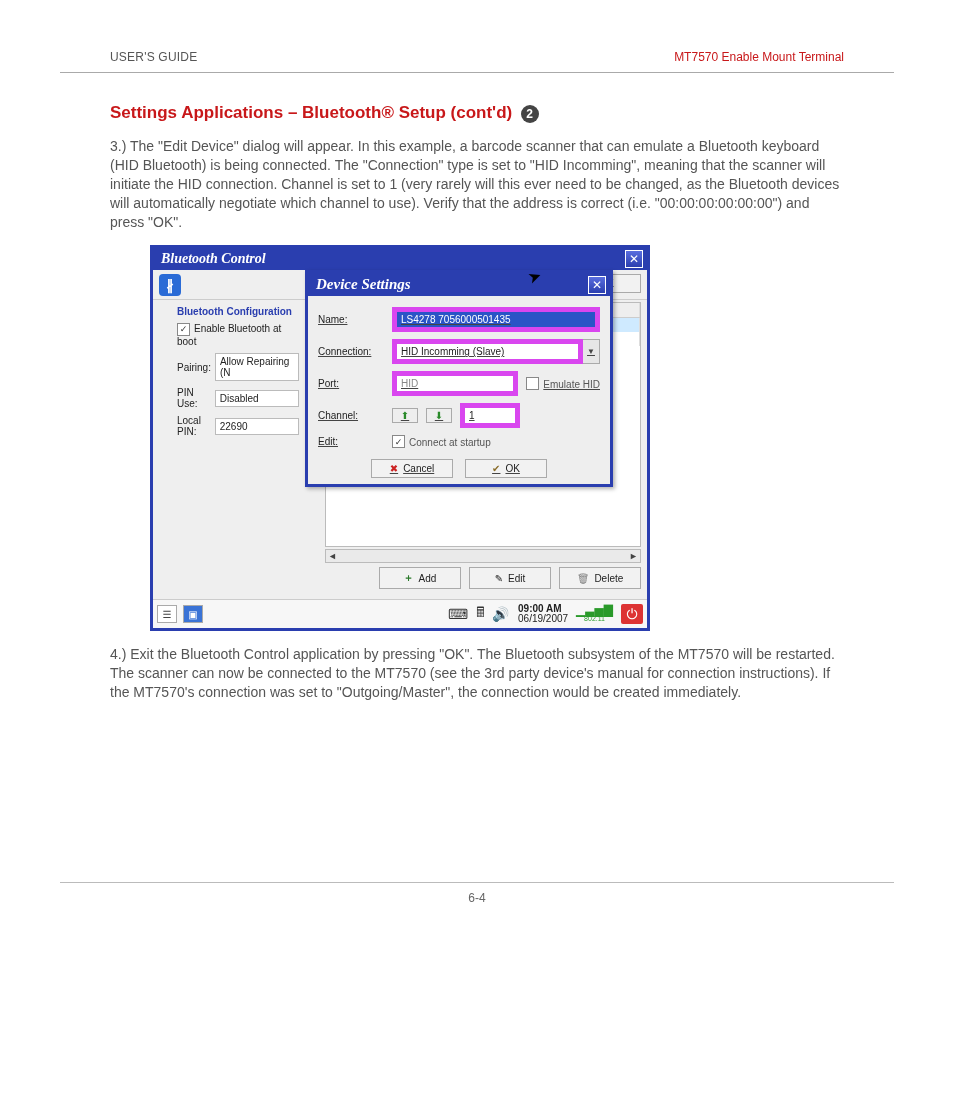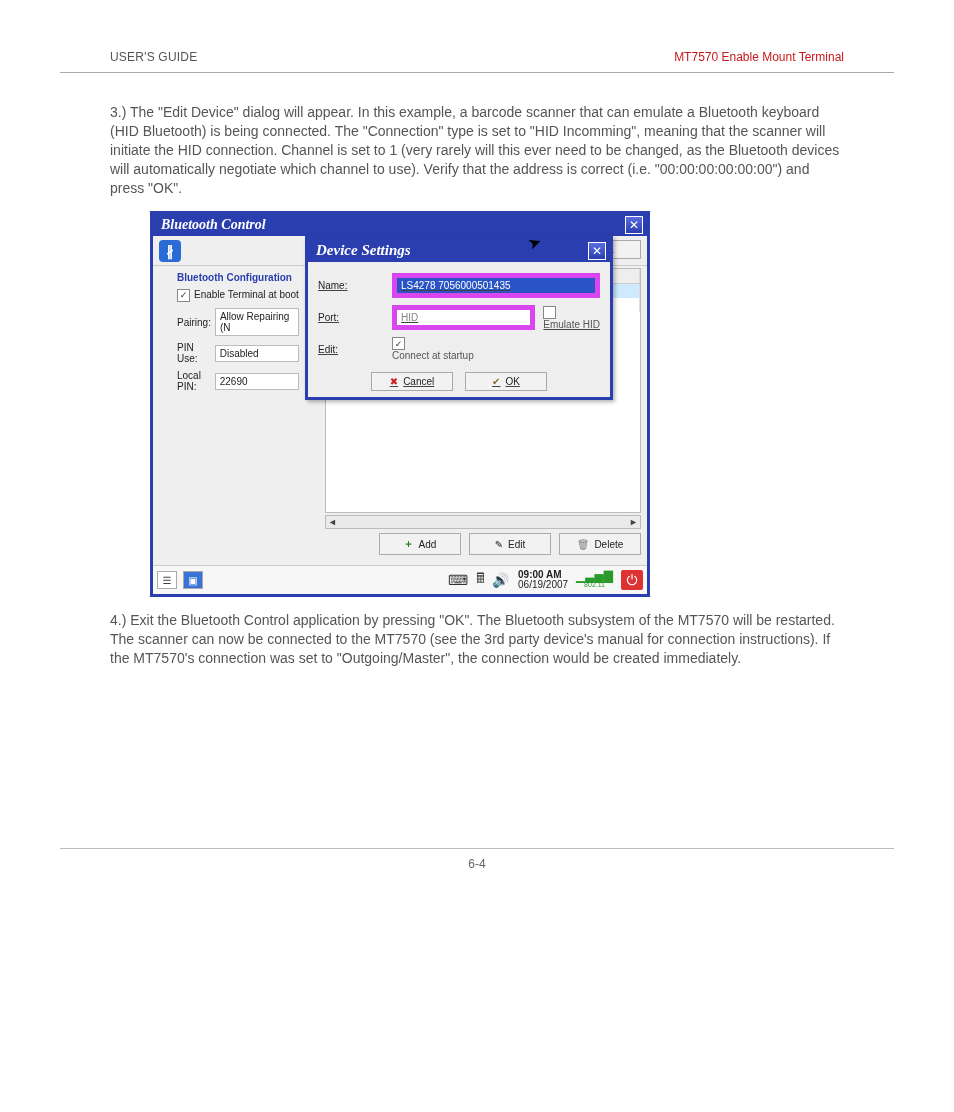--- a/index.html
+++ b/index.html
@@ -206,21 +206,21 @@
   }
   .in.sel{ background:#2a54c6; color:#fff;}
   .sel-wrap{ display:flex; width:100%;}
   .sel-wrap .in{ flex:1;}
   .dd{
     width:16px; border:1px solid #aaa; background:#e6e6e6;
     display:flex; align-items:center; justify-content:center; font-size:8px;
     border-left:none;
   }
   .chk2{
-    display:inline-flex; align-items:flex-start; font-size:10px; color:#555;flex-direction:column;
+    display:inline-flex; align-items:flex-end; font-size:10px; color:#555;
   }
   .chk2 .box{
     width:11px; height:11px; border:1px solid #888; background:#fff;
     display:inline-flex; align-items:center; justify-content:center;
     font-size:9px; margin-right:4px; color:#333;
   }
   .spin-btns{ display:flex; gap:8px; align-items:center;}
   .sbtn{
     width:24px; border:1px solid #aaa; background:#eee; text-align:center;
     font-size:10px; padding:1px 0;
@@ -244,20 +244,24 @@
 <body>
 
 <div class="page">
   <div class="head-row">
     <div class="head-left">USER'S GUIDE</div>
     <div class="head-right">MT7570 Enable Mount Terminal</div>
   </div>
   <hr class="hrline">
 
   <div class="content">
+    <div>
+      <span class="section-title">Settings Applications – Bluetooth® Setup (cont'd)</span>
+      <span class="badge-num">2</span>
+    </div>
 
     <p class="bodytext">3.)  The "Edit Device" dialog will appear.  In this example, a barcode scanner that can emulate a Bluetooth keyboard (HID Bluetooth) is being connected.  The "Connection" type is set to "HID Incomming", meaning that the scanner will initiate the HID connection.  Channel is set to 1 (very rarely will this ever need to be changed, as the Bluetooth devices will automatically negotiate which channel to use).  Verify that the address is correct (i.e. "00:00:00:00:00:00") and press "OK".</p>
 
     <div class="screenshot-frame">
       <div class="win">
         <div class="titlebar">
           <span class="t">Bluetooth Control</span>
           <span class="closebox">✕</span>
         </div>
 
@@ -271,21 +275,21 @@
             <span class="ic ic-pen">✔</span>
             <span>OK</span>
           </div>
         </div>
 
         <div class="dlg-wrap">
           <div class="mainarea">
             <div class="leftcol">
               <div class="cfg-title">Bluetooth Configuration</div>
               <div class="rowf">
-                <span class="chk lbl">Enable Terminal at boot</span>
+                <span class="chk lbl">Enable Bluetooth at boot</span>
               </div>
               <div class="rowf">
                 <span class="lbl" style="width:50px">Pairing:</span>
                 <span class="fld">Allow Repairing (N</span>
               </div>
               <div class="rowf">
                 <span class="lbl" style="width:50px">PIN Use:</span>
                 <span class="fld">Disabled</span>
               </div>
               <div class="rowf">
@@ -339,32 +343,47 @@
               <span class="t">Device Settings</span>
               <span class="closebox">✕</span>
             </div>
             <span class="cursor">➤</span>
             <div class="dlg-body">
               <div class="dlg-row">
                 <span class="dl">Name:</span>
                 <span class="dv">
                     <div class="in sel">LS4278 7056000501435</div>
                   </span>
+              </div>
+              <div class="dlg-row">
+                <span class="dl">Connection:</span>
+                <span class="dv sel-wrap">
+                  <div class="in">HID Incomming (Slave)</div>
+                  <div class="dd">▼</div>
+                </span>
               </div>
               <div class="dlg-row">
                 <span class="dl">Port:</span>
                 <span class="dv" style="display:flex; gap:8px; align-items:center;">
                   <div class="in" style="flex:1; color:#888;">HID</div>
                   <label class="chk2">
                     <span class="box"></span>
                     <span>Emulate HID</span>
                   </label>
                 </span>
               </div>
               <div class="dlg-row">
+                <span class="dl">Channel:</span>
+                <span class="dv spin-btns">
+                  <span class="sbtn" style="color:#2a8a2a">⬆</span>
+                  <span class="sbtn" style="color:#2a8a2a">⬇</span>
+                  <div class="in" style="width:60px">1</div>
+                </span>
+              </div>
+              <div class="dlg-row">
                 <span class="dl">Edit:</span>
                 <span class="dv">
                   <label class="chk2">
                     <span class="box">✓</span>
                     <span>Connect at startup</span>
                   </label>
                 </span>
               </div>
               <div class="btnrow" style="justify-content:center; gap:12px; margin-top:6px;">
                 <div class="btn">

